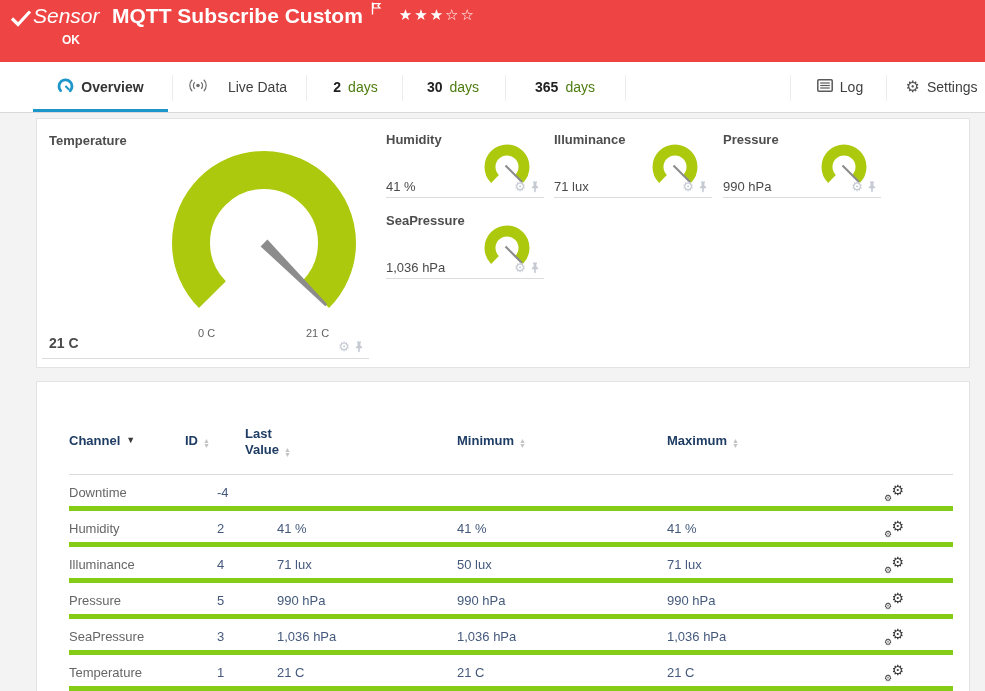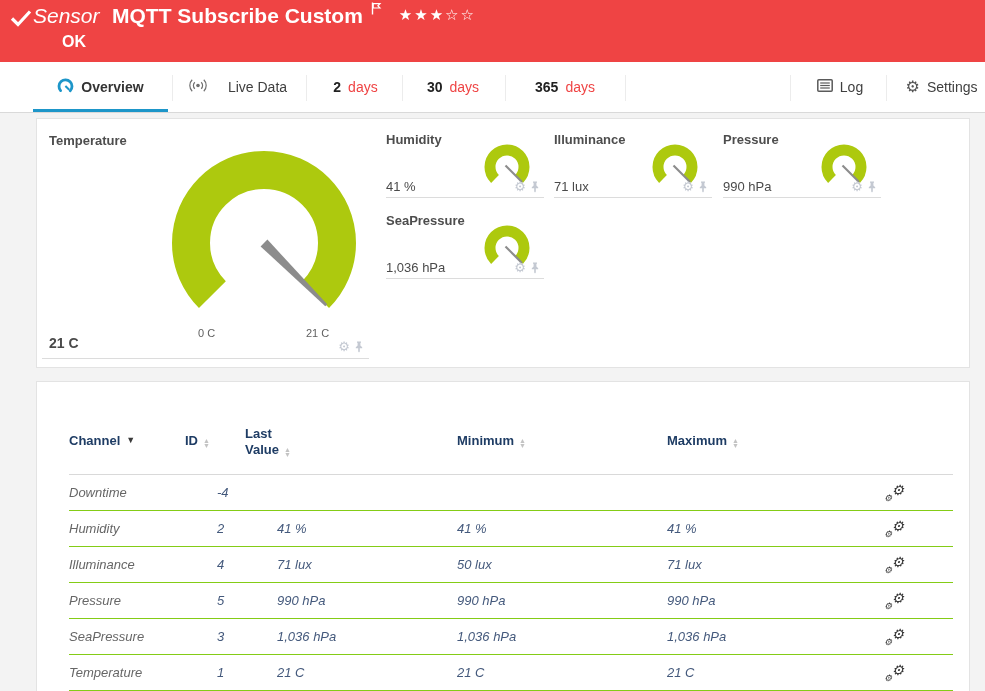--- a/index.html
+++ b/index.html
@@ -7,27 +7,27 @@
   .screen { position:relative; width:985px; height:691px; overflow:hidden; background:#f3f3f3; }
 
   
   .banner { position:absolute; left:0; top:0; width:985px; height:62px; background:#ef4444; color:#fff; }
   .banner .check { position:absolute; left:10px; top:9px; }
   .title-row { position:absolute; left:33px; top:4px; white-space:nowrap; }
   .kind { font-style:italic; font-size:21px; font-weight:400; }
   .sname { font-size:21px; font-weight:bold; margin-left:8px; }
   .flag { position:relative; top:-8px; margin-left:4px; display:inline-block; }
   .stars { margin-left:12px; font-size:15px; letter-spacing:2px; position:relative; top:-3px; }
-  .status-ok { position:absolute; left:62px; top:33px; font-size:16px; font-weight:bold; }
+  .status-ok { position:absolute; left:62px; top:33px; font-size:12px; font-weight:bold; }
 
   
   .tabbar { position:absolute; left:0; top:62px; width:985px; height:51px; background:#fff; border-bottom:1px solid #d9d9d9; }
   .tab { position:absolute; top:0; height:50px; display:flex; align-items:center; justify-content:center; gap:7px; font-size:14px; color:#3f3f3f; cursor:pointer; }
   .tab .num { font-weight:bold; color:#222; }
-  .tab .unit { color:#ef4444; }
+  .tab .unit { color:#4d7c0f; }
   .tab-underline { position:absolute; left:0; bottom:0; width:100%; height:3px; background:#1d96c9; }
   .tab-div { position:absolute; top:13px; height:26px; width:1px; background:#ececec; }
 
   
   .panel { position:absolute; left:36px; background:#fff; border:1px solid #e3e3e3; }
   .panel1 { top:118px; width:934px; height:250px; }
   .panel2 { top:381px; width:934px; height:312px; border-bottom:none; }
 
   
   .gauge-title { position:absolute; font-size:13px; font-weight:bold; color:#4d4d4d; }
@@ -52,21 +52,21 @@
   .right { text-align:left; }
   .sort { display:inline-flex; flex-direction:column; margin-left:5px; color:#c3c3c3; font-size:7px; line-height:5px; vertical-align:2px; }
   .chan-caret { color:#3a3a3a; font-size:9px; margin-left:6px; vertical-align:2px; }
   .th-channel { left:32px; top:51px; }
   .th-id { left:148px; top:51px; width:76px; }
   .th-last { left:208px; top:44px; width:112px; text-align:left; line-height:16px; }
   .th-min { left:420px; top:51px; width:148px; }
   .th-max { left:630px; top:51px; width:148px; }
   .head-line { position:absolute; left:32px; top:92px; width:884px; height:1px; background:#d9d9d9; }
   .rows { position:absolute; left:32px; top:93px; width:884px; }
-  .trow { position:relative; height:36px; border-bottom:1px solid #84cc16;font-style:italic; }
+  .trow { position:relative; height:36px; border-bottom:5px solid #84cc16; }
   .trow .cell { position:absolute; top:0; height:36px; line-height:36px; font-size:13px; }
   .cell.chan { left:0; color:#666; }
   .cell.cid  { left:148px; width:76px; color:#44597c; }
   .cell.clast{ left:208px; width:109px; color:#44597c; }
   .cell.cmin { left:388px; width:142px; color:#44597c; }
   .cell.cmax { left:598px; width:142px; color:#44597c; }
   .chgear { position:absolute; left:815px; top:9px; width:20px; height:18px; cursor:pointer; color:#3a3a3a; }
   .chgear .g1 { position:absolute; right:0; top:-2px; font-size:14px; }
   .chgear .g2 { position:absolute; left:0; bottom:-1px; font-size:9px; }
 </style>

